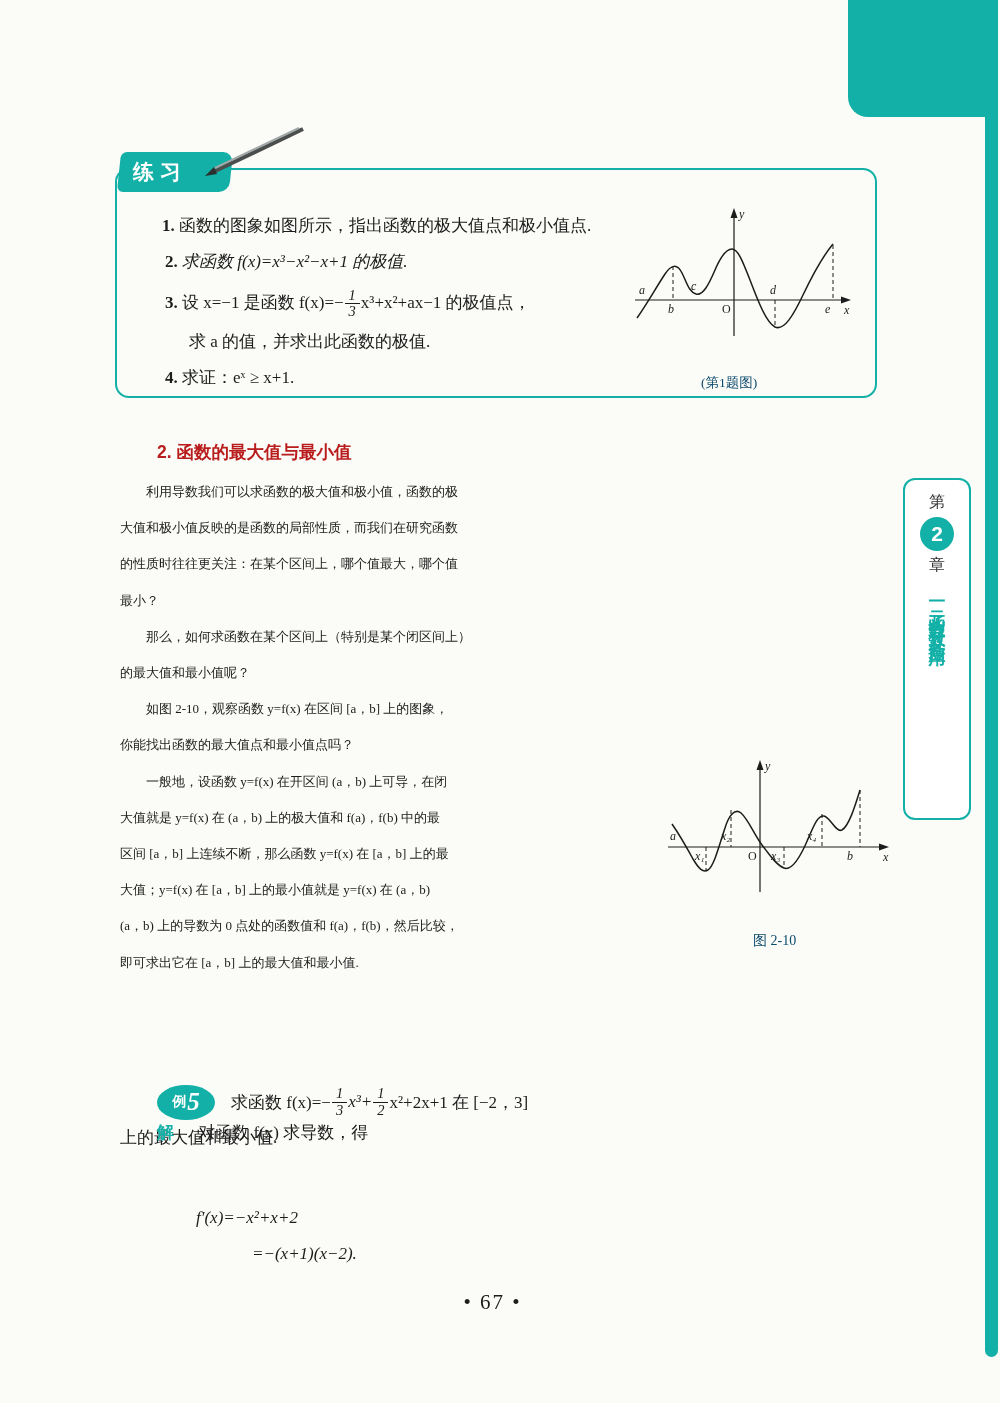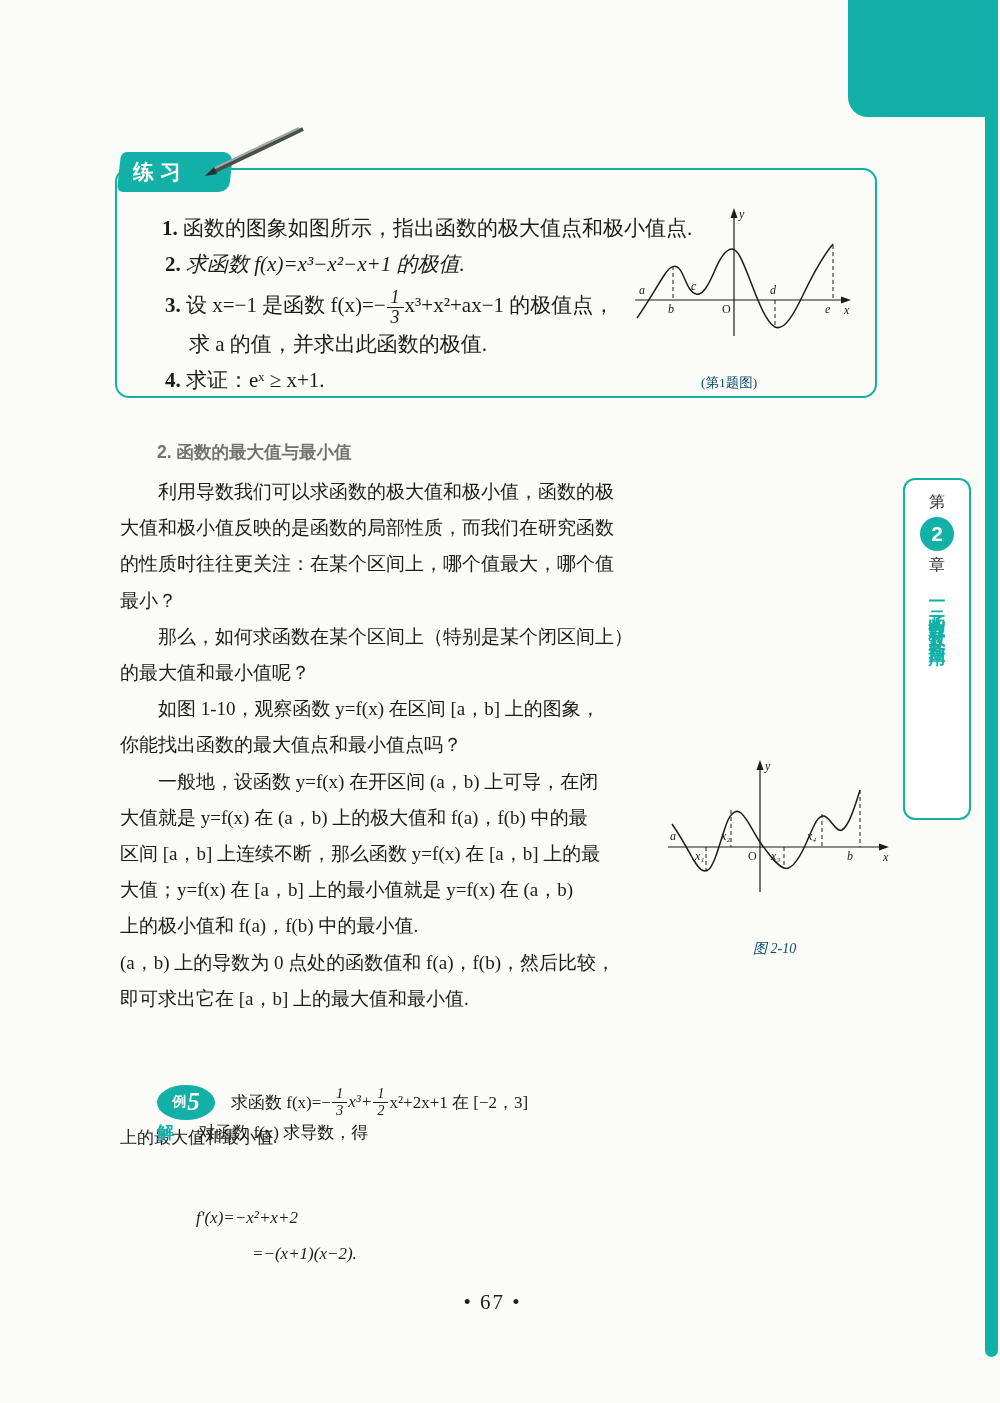--- a/index.html
+++ b/index.html
@@ -43,36 +43,36 @@
   .practice-label {
     position:absolute; left:2px; top:-18px; width:112px; height:40px;
     background:var(--accent); border-radius:6px 10px 10px 6px; transform:skewX(-6deg);
     display:flex; align-items:center; z-index:3;
   }
   .practice-label span {
     transform:skewX(6deg); color:#fff; font-family:"Liberation Sans", sans-serif;
     font-weight:bold; font-size:21px; letter-spacing:6px; padding-left:14px;
   }
   .pencil { position:absolute; left:82px; top:-48px; z-index:4; }
-  .p-item { position:absolute; font-size:21px; white-space:nowrap; }
+  .p-item { position:absolute; font-size:17px; white-space:nowrap; }
   .p-item b { font-family:"Liberation Serif", serif; }
   
   .frac { display:inline-block; vertical-align:middle; text-align:center; font-style:italic; line-height:1.05; font-size:0.85em; margin:0 1px; }
   .frac .num { display:block; border-bottom:1px solid #1c1c1c; padding:0 4px; }
   .frac .den { display:block; padding:0 4px; }
   
   .figure { position:absolute; }
   .figure svg text { font-family:"Liberation Serif", serif; font-style:italic; font-size:12px; fill:#1c1c1c; }
   .fig-caption { position:absolute; font-size:13.5px; color:#0c4a6e; font-style:normal; }
   
   .sec-title {
     position:absolute; left:157px; top:440px;
-    font-family:"Liberation Sans", sans-serif; font-weight:bold; font-size:17.5px; color:#737373;
-  }
-  .text-col { position:absolute; left:120px; top:474px; width:545px; font-size:19px; line-height:36.2px; }
+    font-family:"Liberation Sans", sans-serif; font-weight:bold; font-size:17.5px; color:#b91c1c;
+  }
+  .text-col { position:absolute; left:120px; top:474px; width:545px; font-size:13px; line-height:36.2px; }
   .tl { white-space:nowrap; }
   .ind { text-indent:2em; }
   
   .example-row { position:absolute; left:157px; top:1078px; height:48px; display:flex; align-items:center; font-size:17px; white-space:nowrap; }
   .example-badge {
     width:58px; height:35px; border-radius:50%; background:var(--accent);
     display:flex; align-items:center; justify-content:center; margin-right:16px; flex:none;
   }
   .example-badge .eb-pre { color:#fff; font-family:"Liberation Sans", sans-serif; font-size:14px; font-weight:bold; }
   .example-badge .eb-num { color:#fff; font-family:"Liberation Serif", serif; font-size:25px; font-weight:bold; font-style:italic; margin-left:1px; }
@@ -159,27 +159,26 @@
 
   <div class="sec-title">2. 函数的最大值与最小值</div>
 
   <div class="text-col">
     <div class="tl ind">利用导数我们可以求函数的极大值和极小值，函数的极</div>
     <div class="tl">大值和极小值反映的是函数的局部性质，而我们在研究函数</div>
     <div class="tl">的性质时往往更关注：在某个区间上，哪个值最大，哪个值</div>
     <div class="tl">最小？</div>
     <div class="tl ind">那么，如何求函数在某个区间上（特别是某个闭区间上）</div>
     <div class="tl">的最大值和最小值呢？</div>
-    <div class="tl ind">如图 1-10，观察函数 y=f(x) 在区间 [a，b] 上的图象，</div>
+    <div class="tl ind">如图 2-10，观察函数 y=f(x) 在区间 [a，b] 上的图象，</div>
     <div class="tl">你能找出函数的最大值点和最小值点吗？</div>
     <div class="tl ind">一般地，设函数 y=f(x) 在开区间 (a，b) 上可导，在闭</div>
     <div class="tl">大值就是 y=f(x) 在 (a，b) 上的极大值和 f(a)，f(b) 中的最</div>
     <div class="tl">区间 [a，b] 上连续不断，那么函数 y=f(x) 在 [a，b] 上的最</div>
     <div class="tl">大值；y=f(x) 在 [a，b] 上的最小值就是 y=f(x) 在 (a，b)</div>
-    <div class="tl">上的极小值和 f(a)，f(b) 中的最小值.</div>
     <div class="tl">(a，b) 上的导数为 0 点处的函数值和 f(a)，f(b)，然后比较，</div>
     <div class="tl">即可求出它在 [a，b] 上的最大值和最小值.</div>
   </div>
 
   <div class="figure" style="left:665px; top:752px;">
     <svg width="245" height="175" viewBox="0 0 245 175">
 
       <line x1="3" y1="95" x2="220" y2="95" stroke="#1c1c1c" stroke-width="1.2"></line>
       <polygon points="224,95 214,91.5 214,98.5" fill="#1c1c1c"></polygon>
       <line x1="95" y1="12" x2="95" y2="140" stroke="#1c1c1c" stroke-width="1.2"></line>
@@ -196,21 +195,21 @@
       <text x="5" y="88">a</text>
       <text x="30" y="108">x₁</text>
       <text x="56" y="88">x₂</text>
       <text x="83" y="108" style="font-style:normal">O</text>
       <text x="106" y="108">x₃</text>
       <text x="142" y="88">x₄</text>
       <text x="182" y="108">b</text>
       <text x="218" y="109">x</text>
       <text x="100" y="18">y</text>
     </svg>
-    <div class="fig-caption" style="left:88px; top:188px; font-size:14px;font-style:italic;">图 2-10</div>
+    <div class="fig-caption" style="left:88px; top:180px; font-size:14px;">图 2-10</div>
   </div>
 
   <div class="example-row">
     <div class="example-badge">
       <span class="eb-pre">例</span>
       <span class="eb-num">5</span>
     </div>
     <span>求函数 f(x)=−</span>
       <span class="frac">
         <span class="num">1</span>

